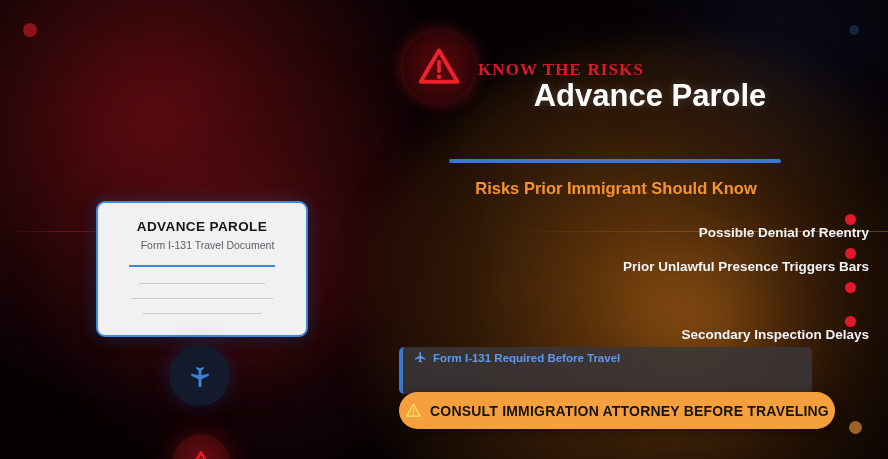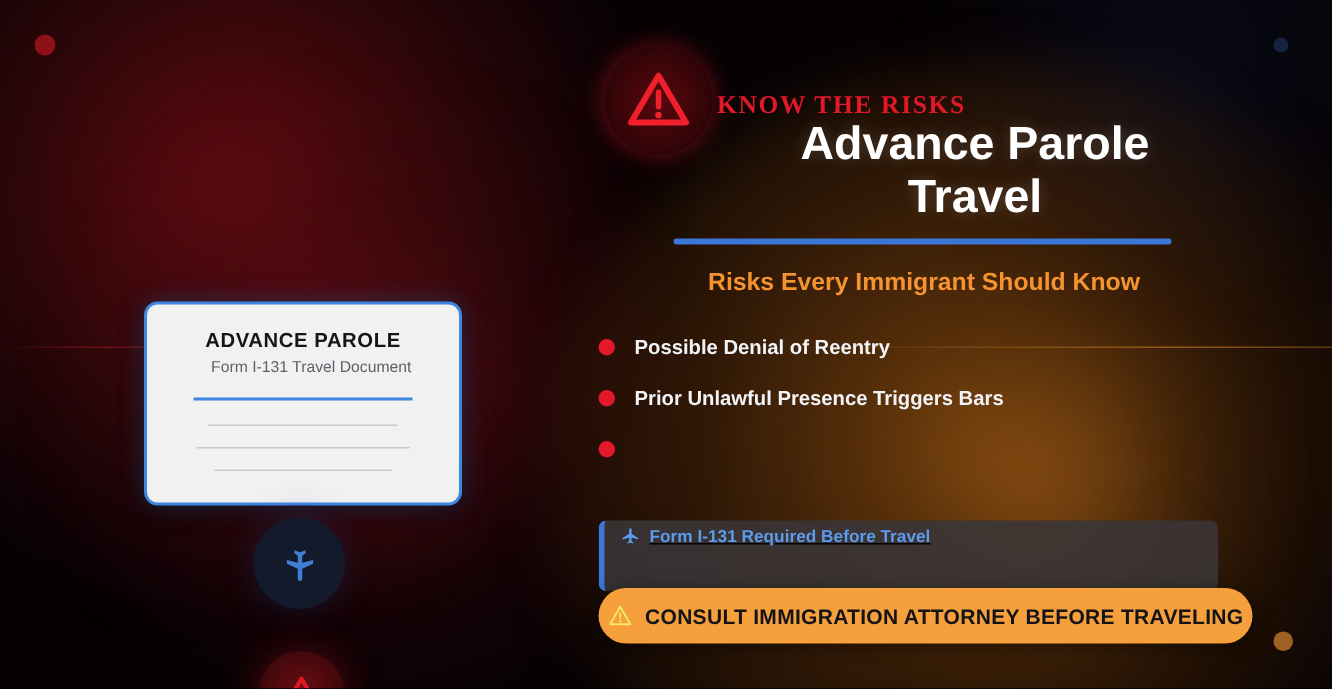--- a/index.html
+++ b/index.html
@@ -232,22 +232,23 @@
   }
 
   .risk-list {
     position: absolute;
     left: 9px;
     top: 214px;
     width: 470px;
   }
   .risk-item {
     display: flex;
-    align-items: center;
+    align-items: flex-end;
     height: 34px;
+    flex-direction: column;
   }
   .risk-bullet {
     width: 11px;
     height: 11px;
     border-radius: 50%;
     background: #e3182b;
     flex: 0 0 auto;
     margin-right: 13px;
   }
   .risk-text {
@@ -260,21 +261,20 @@
     position: absolute;
     left: 9px;
     top: 347px;
     width: 413px;
     height: 47px;
     background: rgba(58,54,56,0.88);
     border-left: 4px solid #3a77d6;
     border-radius: 5px;
     box-sizing: border-box;
     padding: 4px 0 0 11px;
-    text-decoration: underline;
   }
   .info-title {
     font-size: 11.5px;
     font-weight: bold;
     color: #5b9bf0;
     display: flex;
     align-items: center;
     gap: 6px;
   }
   .info-sub {
@@ -353,39 +353,42 @@
         <path d="M12 3 L22 20 L2 20 Z" fill="none" stroke="#ef1f2c" stroke-width="2.2" stroke-linejoin="round"></path>
         <line x1="12" y1="9" x2="12" y2="14.3" stroke="#ef1f2c" stroke-width="2" stroke-linecap="round"></line>
         <circle cx="12" cy="17.3" r="1.2" fill="#ef1f2c"></circle>
       </svg>
     </div>
 
     <div class="eyebrow">KNOW THE RISKS</div>
 
     <div class="h1">
       <span>Advance Parole</span><br>
-      <span>Travel</span>
     </div>
 
     <div class="title-rule"></div>
 
-    <div class="subhead">Risks Every Immigrant Should Know</div>
+    <div class="subhead">Risks Prior Immigrant Should Know</div>
 
     <div class="risk-list">
       <div class="risk-item">
         <span class="risk-bullet"></span>
         <span class="risk-text">Possible Denial of Reentry</span>
       </div>
       <div class="risk-item">
         <span class="risk-bullet"></span>
         <span class="risk-text">Prior Unlawful Presence Triggers Bars</span>
       </div>
       <div class="risk-item">
         <span class="risk-bullet"></span>
       </div>
+      <div class="risk-item">
+        <span class="risk-bullet"></span>
+        <span class="risk-text">Secondary Inspection Delays</span>
+      </div>
     </div>
 
     <div class="info-box">
       <div class="info-title">
         <svg width="13" height="13" viewBox="0 0 24 24">
           <path d="M21 16v-2l-8-5V3.5a1.5 1.5 0 0 0-3 0V9l-8 5v2l8-2.5V18l-2 1.5V21l3.5-1 3.5 1v-1.5L13 18v-4.5z" fill="#5b9bf0"></path>
         </svg>
         <span>Form I-131 Required Before Travel</span>
       </div>
     </div>

